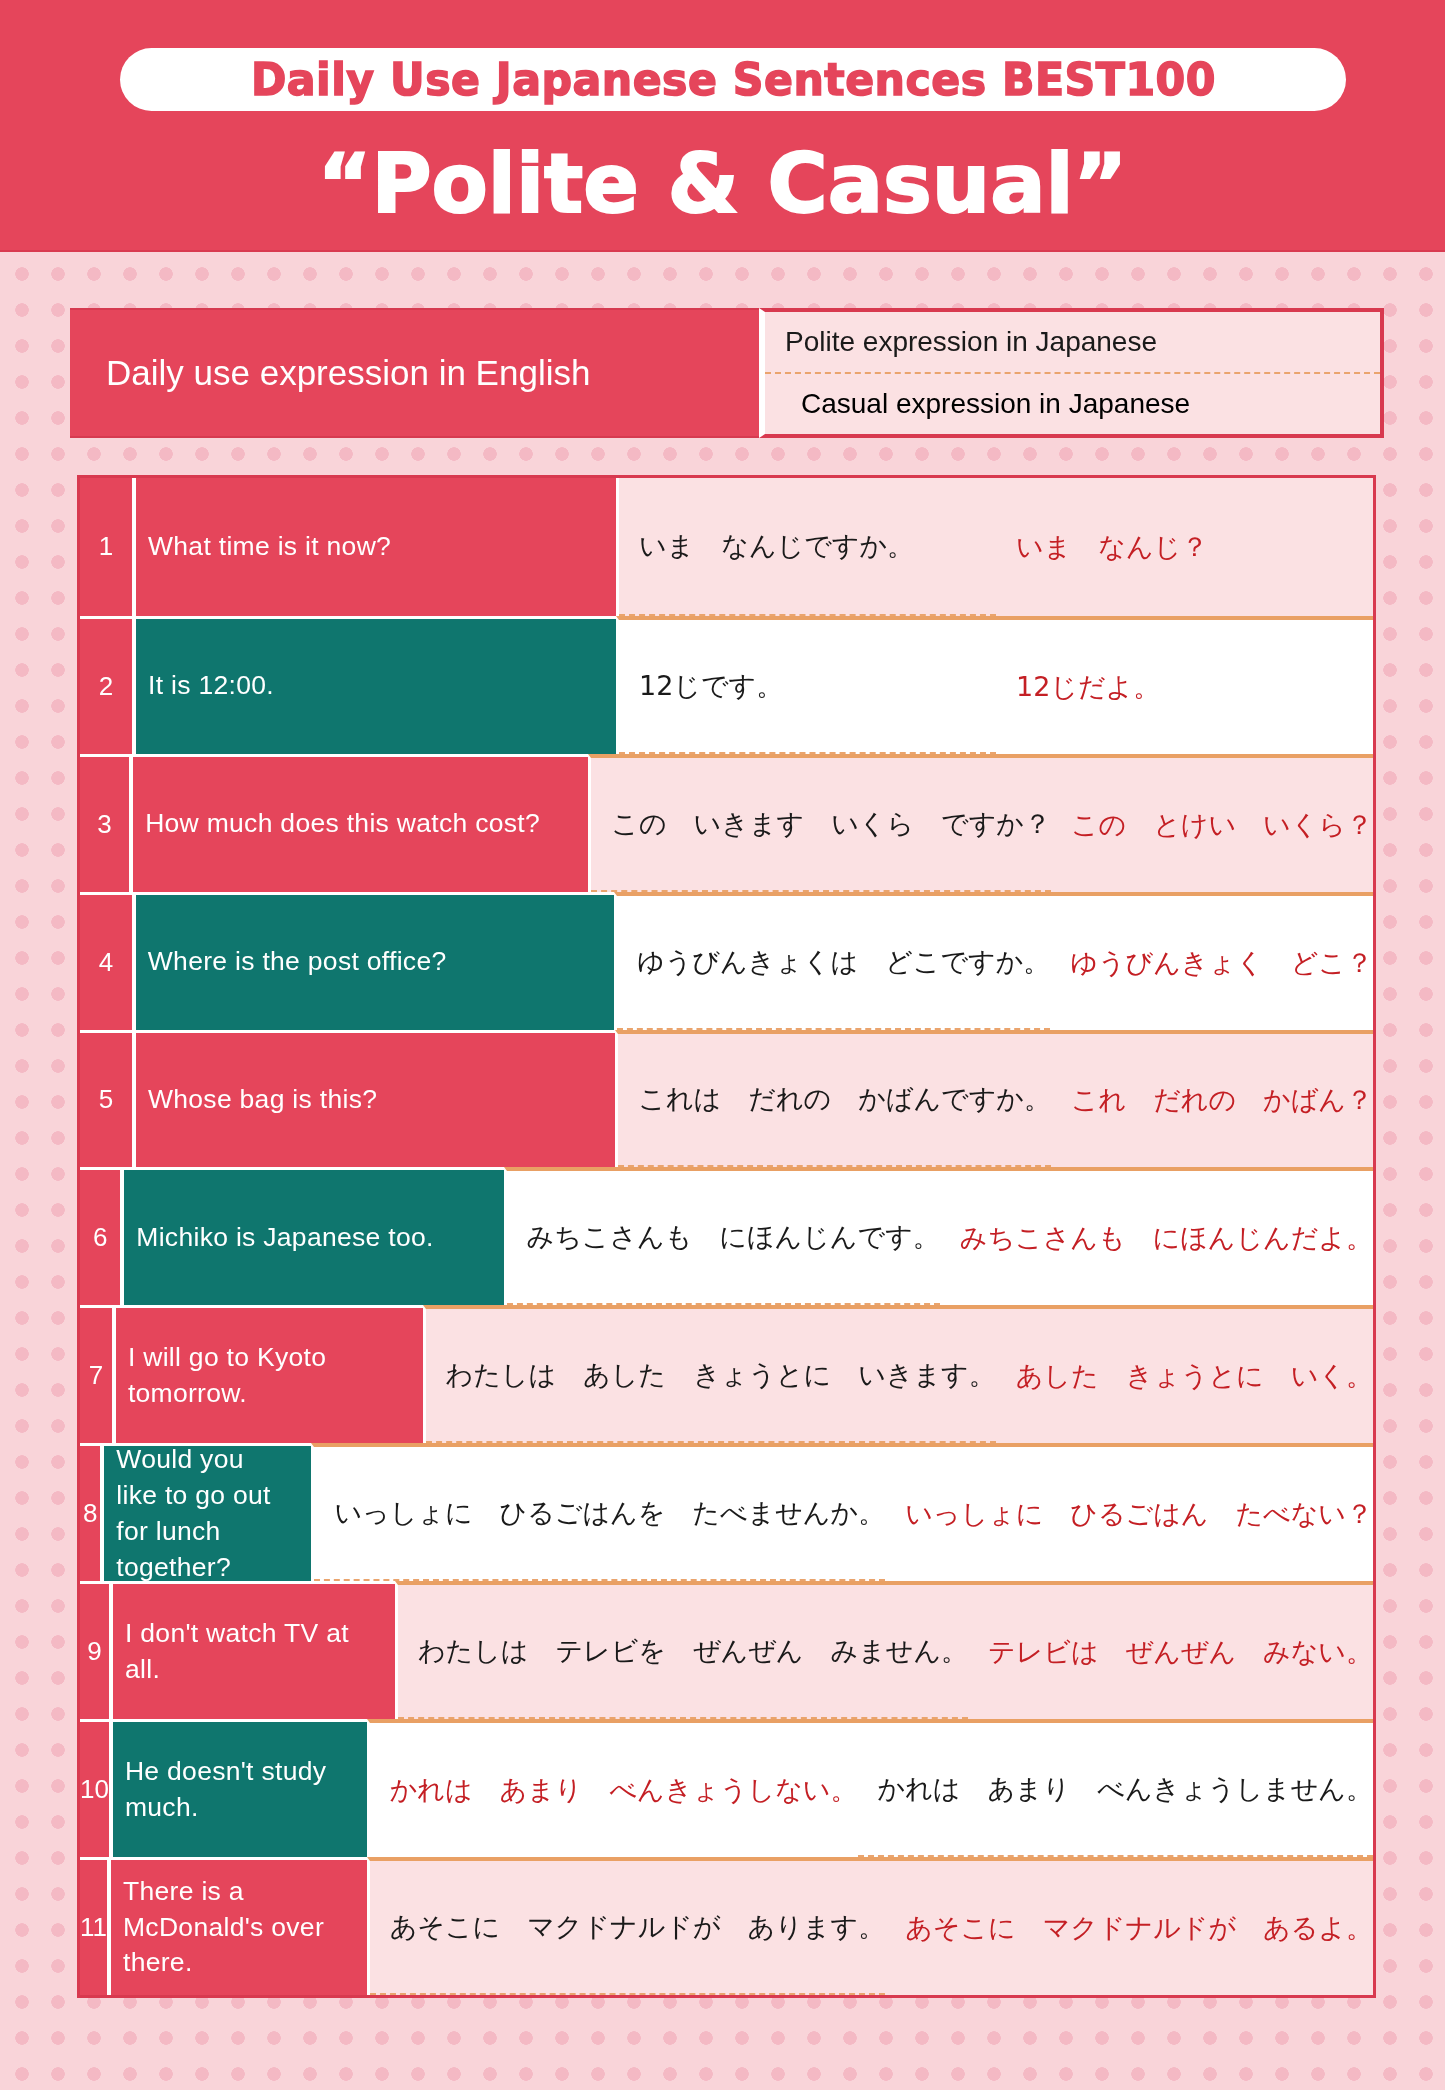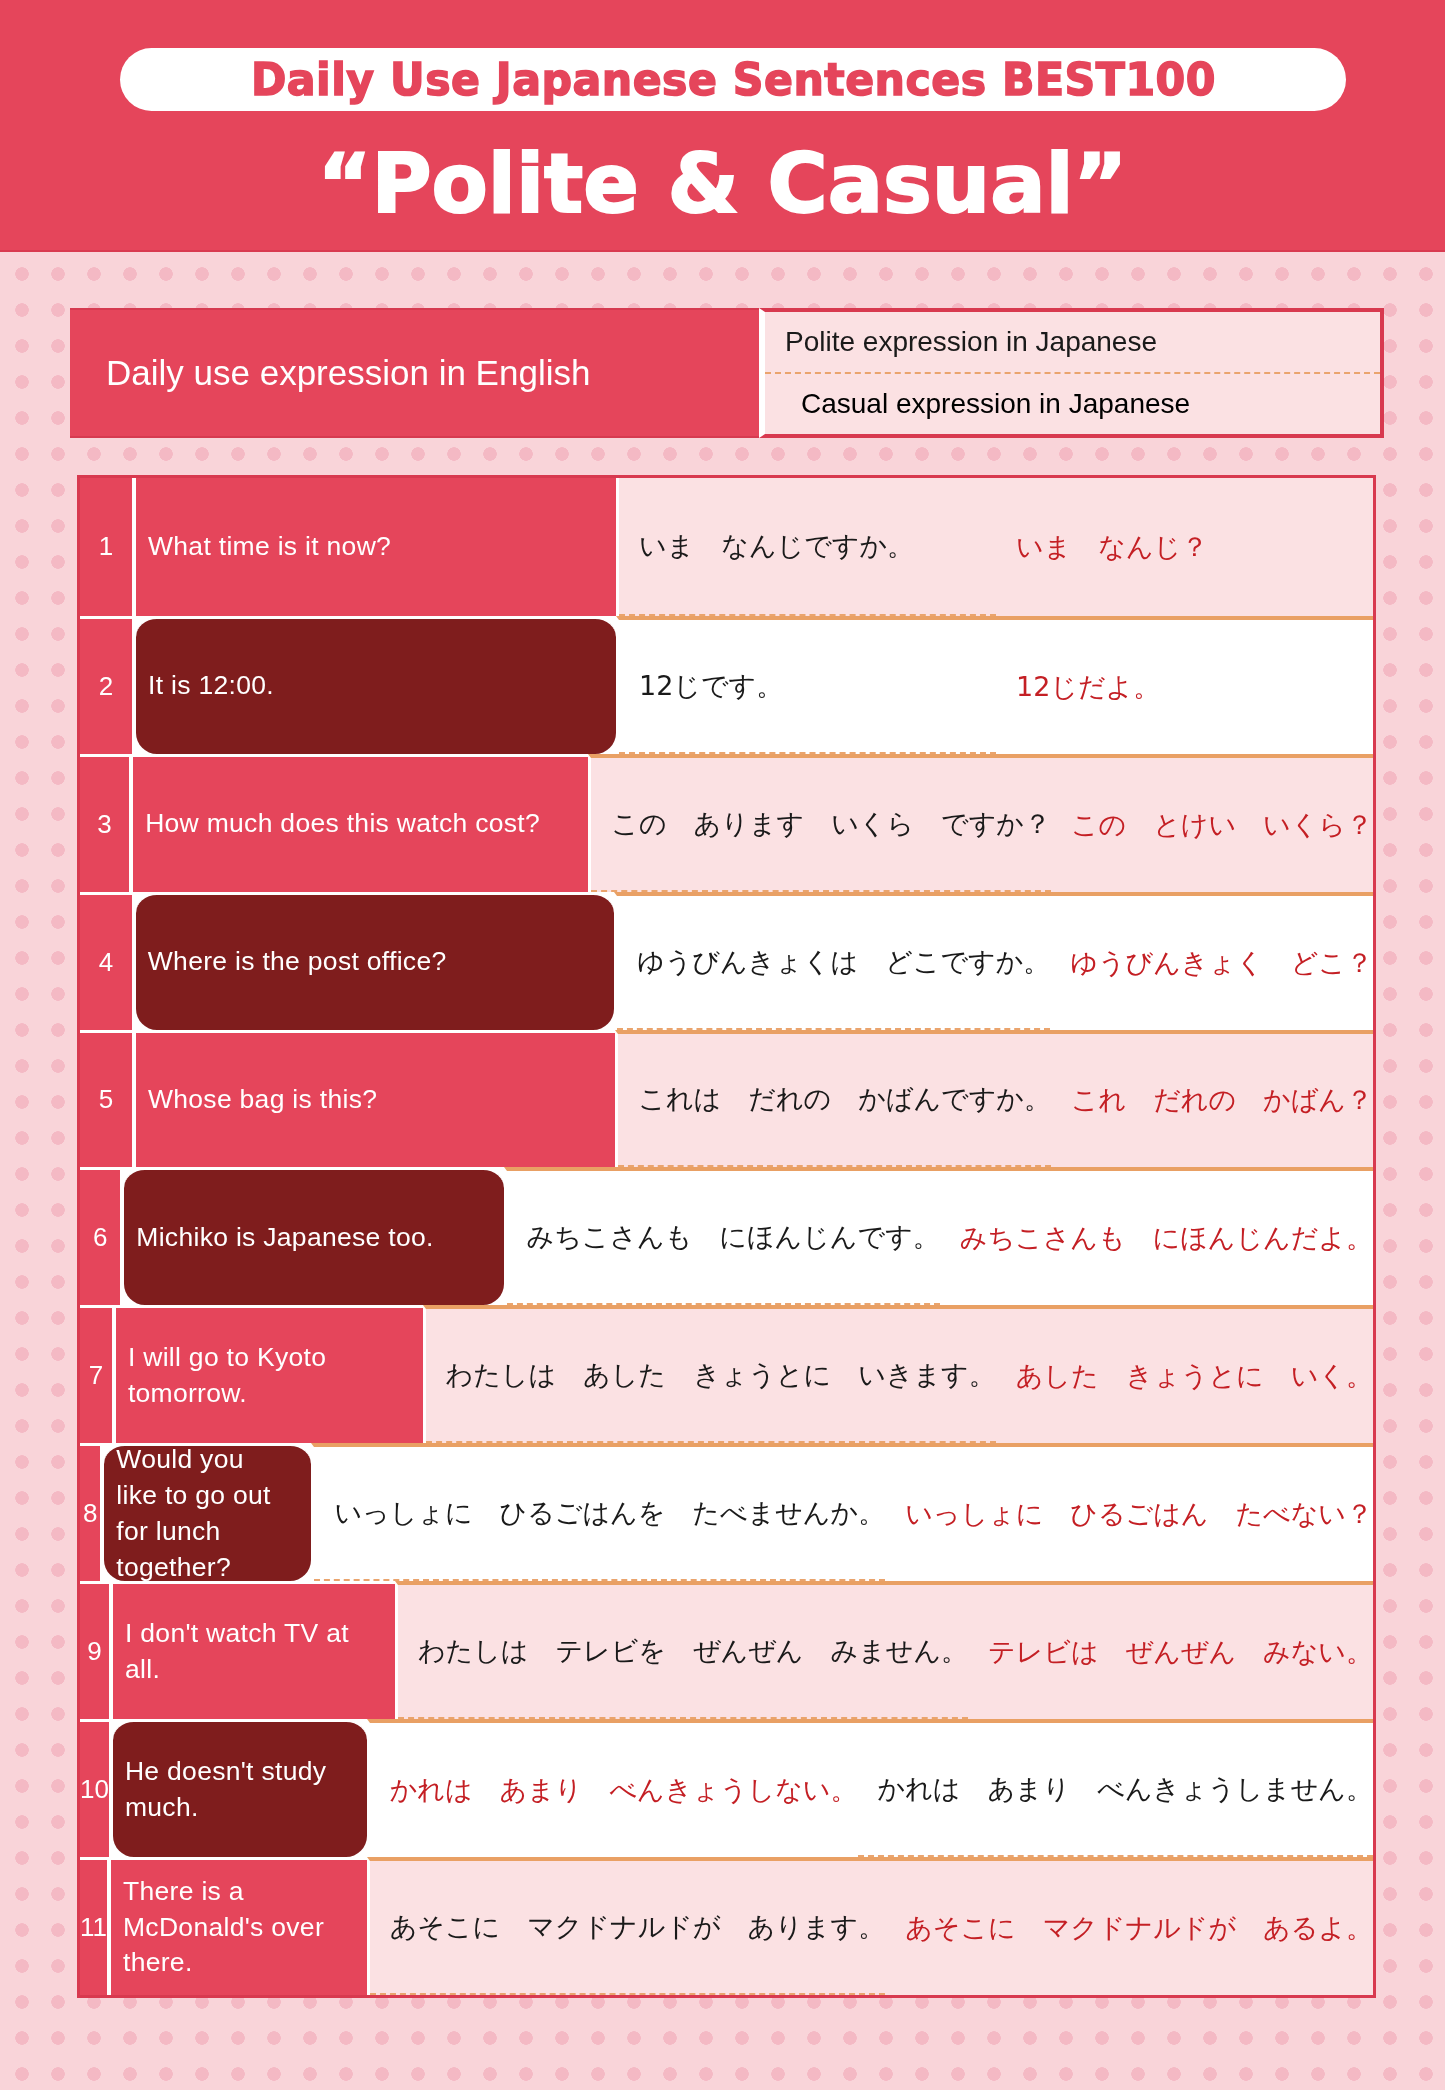--- a/index.html
+++ b/index.html
@@ -90,21 +90,21 @@
   }
   .jp-line {
     flex: 1; display: flex; align-items: center; padding-left: 20px;
     font-size: 27px; font-family: "DejaVu Sans", sans-serif;
     white-space: pre;
   }
   .jp-line.polite { color: #1a1a1a; border-bottom: 2px dashed #eaa46d; }
   .jp-line.casual { color: #c41f24; }
   .row.odd .c-en { background: #e5455b; }
   .row.odd .c-jp { background: #fbe1e3; }
-  .row.even .c-en { background: #7f1d1d; border-radius: 21px; }
+  .row.even .c-en { background: #0f766e; }
   .row.even .c-jp { background: #ffffff; }
 </style>
 </head>
 <body>
 
 <div class="header">
   <div class="pill">
     <span class="pill-text">Daily Use Japanese Sentences BEST100</span>
   </div>
   <div class="main-title">“Polite &amp; Casual”</div>
@@ -132,21 +132,21 @@
     <div class="c-en">It is 12:00.</div>
     <div class="c-jp">
       <div class="jp-line polite">12じです。</div>
       <div class="jp-line casual">12じだよ。</div>
     </div>
   </div>
   <div class="row odd">
     <div class="c-num">3</div>
     <div class="c-en">How much does this watch cost?</div>
     <div class="c-jp">
-      <div class="jp-line polite">この　あります　いくら　ですか？</div>
+      <div class="jp-line polite">この　いきます　いくら　ですか？</div>
       <div class="jp-line casual">この　とけい　いくら？</div>
     </div>
   </div>
   <div class="row even">
     <div class="c-num">4</div>
     <div class="c-en">Where is the post office?</div>
     <div class="c-jp">
       <div class="jp-line polite">ゆうびんきょくは　どこですか。</div>
       <div class="jp-line casual">ゆうびんきょく　どこ？</div>
     </div>

